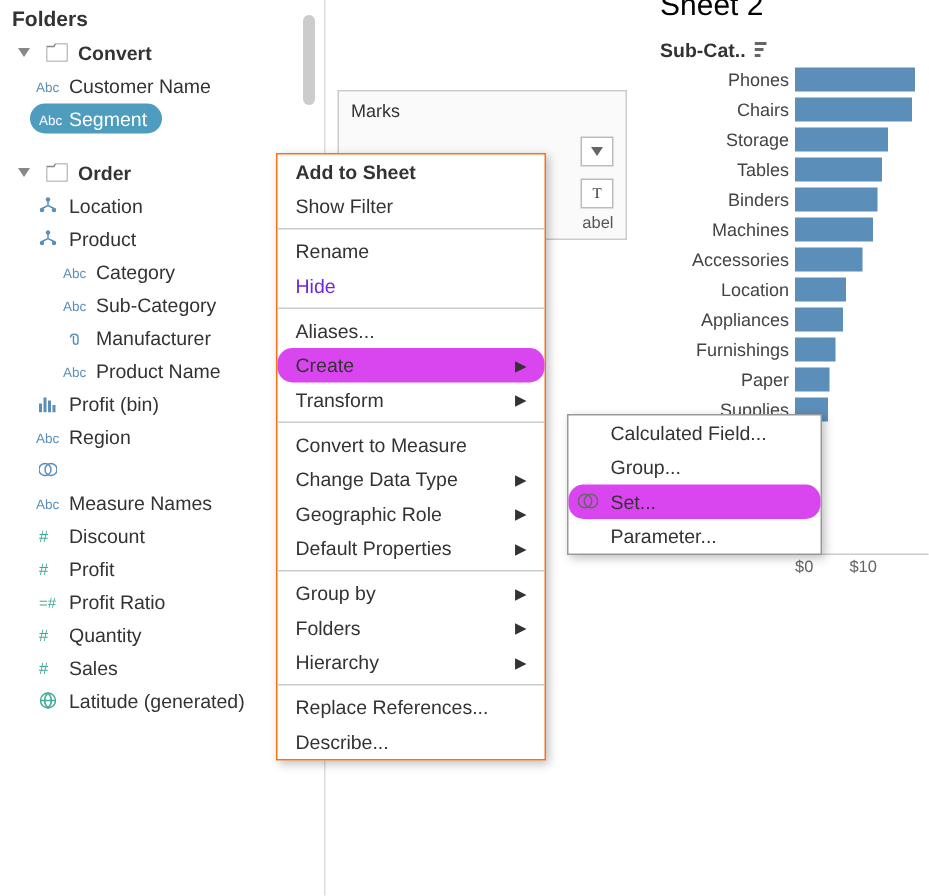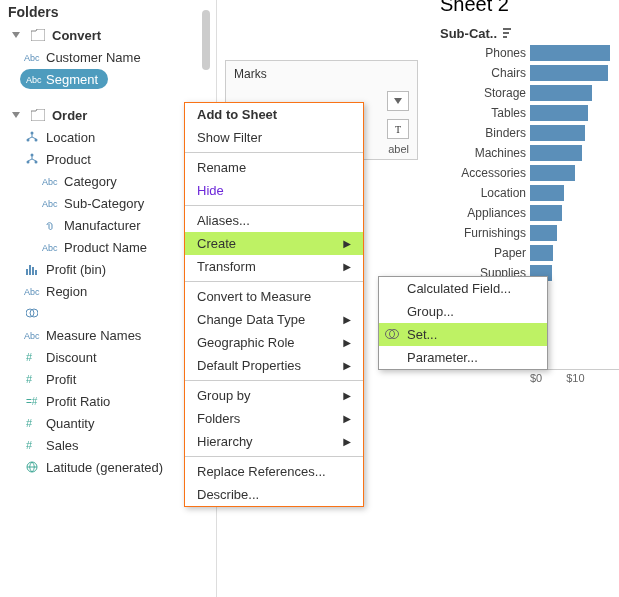--- a/index.html
+++ b/index.html
@@ -36,21 +36,21 @@
   .bar-track { flex: 1; height: 16px; position: relative; }
   .bar { background: #5b8fb9; height: 16px; }
   .axis-row { display: flex; margin-top: 6px; }
   .axis-spacer { width: 98px; }
   .axis-ticks { flex: 1; display: flex; gap: 24px; font-size: 11px; color: #666; border-top: 1px solid #ccc; padding-top: 2px; }
   
   .context-menu { position: absolute; left: 184px; top: 102px; width: 180px; background: #fff; border: 1px solid #f97316; box-shadow: 2px 2px 6px rgba(0,0,0,0.25); z-index: 10; }
   .menu-item { padding: 4px 12px; font-size: 13px; display: flex; justify-content: space-between; align-items: center; cursor: default; }
   .menu-item.bold { font-weight: bold; }
   .menu-item.disabled { color: #6d28d9; }
-  .menu-item.highlight { background: #bef264; }
+  .menu-item.highlight { background: #d946ef; border-radius: 10px; }
   .menu-sep { border-top: 1px solid #ccc; margin: 3px 0; }
   .submenu-arrow { font-size: 10px; }
   
   .submenu { position: absolute; left: 378px; top: 276px; width: 170px; background: #fff; border: 1px solid #999; box-shadow: 2px 2px 6px rgba(0,0,0,0.25); z-index: 11; }
   .submenu .menu-item { padding: 4px 12px 4px 28px; position: relative; }
   .sub-icon { position: absolute; left: 6px; top: 4px; width: 16px; height: 16px; }
 
   svg { display: block; }
 </style>
 </head>

